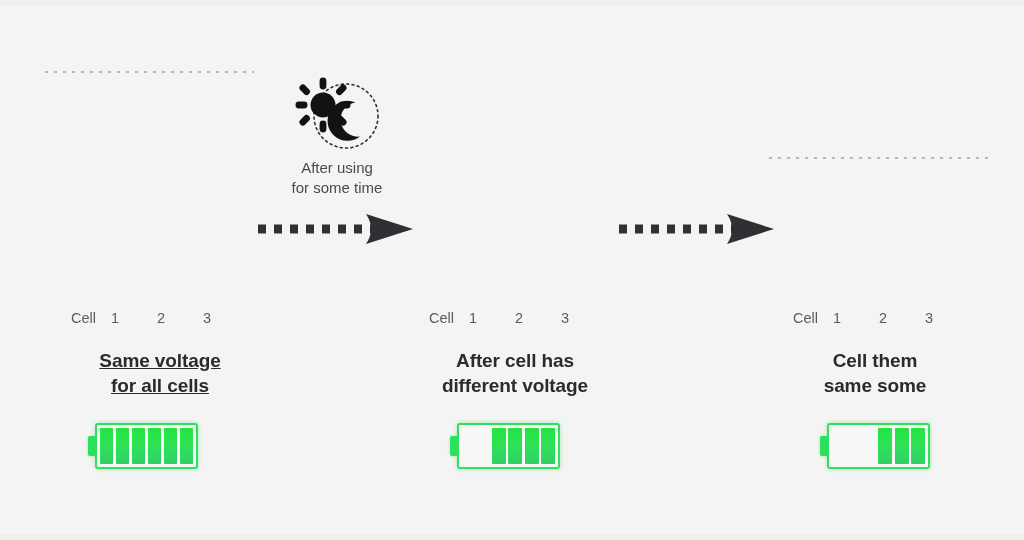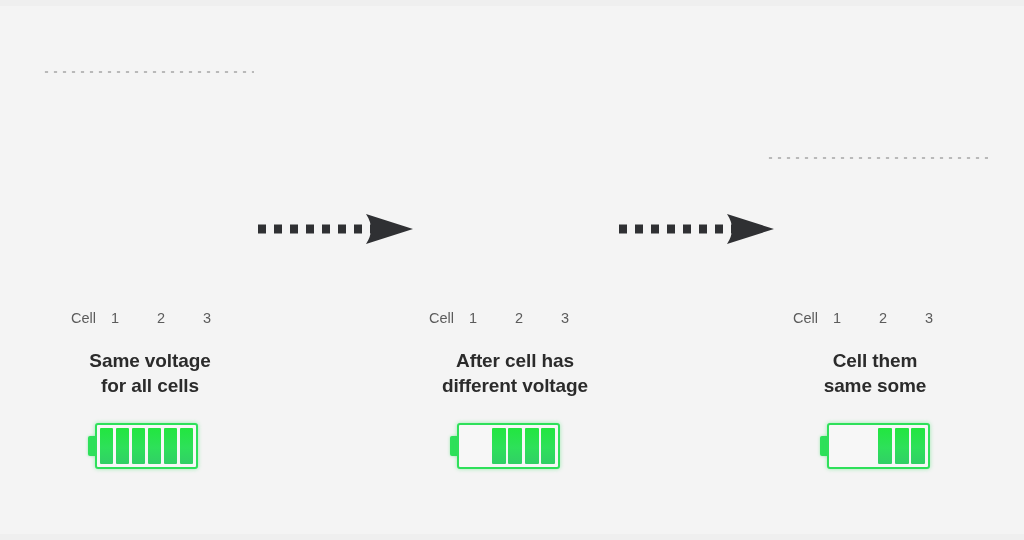--- a/index.html
+++ b/index.html
@@ -139,38 +139,65 @@
 
     <div class="guide-line" style="left:42px; top:71px; width:212px;"></div>
 
     <div class="axis-row" style="left:44px; top:310px;">
       <span class="axis-cell-word">Cell</span>
       <span class="axis-tick">1</span>
       <span class="axis-tick">2</span>
       <span class="axis-tick">3</span>
     </div>
 
-    <div class="caption" style="left:30px; top:348px; width:240px;">
+    <div class="caption" style="left:40px; top:348px; width:240px;text-decoration:underline;">
       <div>Same voltage</div>
       <div>for all cells</div>
     </div>
 
     <div class="battery battery-full" style="left:88px; top:423px;">
       <div class="battery-nub"></div>
       <div class="battery-body">
         <div class="battery-seg"></div>
         <div class="battery-seg"></div>
         <div class="battery-seg"></div>
         <div class="battery-seg"></div>
         <div class="battery-seg"></div>
         <div class="battery-seg"></div>
       </div>
     </div>
   </div>
 
+  <div class="abs" style="left:262px; top:64px; width:150px; height:180px;">
+
+    <svg class="abs" style="left:28px; top:10px;" width="96" height="78" viewBox="0 0 96 78">
+
+      <circle cx="56" cy="42" r="32" fill="none" stroke="#2f3033" stroke-width="1.6" stroke-dasharray="2 3.4" stroke-linecap="round"></circle>
+
+      <circle cx="33" cy="31" r="12.5" fill="#111214"></circle>
+
+      <g fill="#111214">
+        <rect x="29.6" y="3.5" width="6.8" height="12" rx="3.4"></rect>
+        <rect x="29.6" y="46.5" width="6.8" height="12" rx="3.4"></rect>
+        <rect x="5.5" y="27.6" width="12" height="6.8" rx="3.4"></rect>
+        <rect x="48.5" y="27.6" width="12" height="6.8" rx="3.4"></rect>
+        <rect x="11.3" y="9.8" width="6.8" height="12" rx="3.4" transform="rotate(-45 14.7 15.8)"></rect>
+        <rect x="47.9" y="9.8" width="6.8" height="12" rx="3.4" transform="rotate(45 51.3 15.8)"></rect>
+        <rect x="11.3" y="40.2" width="6.8" height="12" rx="3.4" transform="rotate(45 14.7 46.2)"></rect>
+        <rect x="47.9" y="40.2" width="6.8" height="12" rx="3.4" transform="rotate(-45 51.3 46.2)"></rect>
+      </g>
+
+      <path d="M73.5 36.5 a20 20 0 1 0 4.5 34 a16.5 16.5 0 1 1 -4.5 -34 z" fill="#111214" transform="translate(-8,-8) scale(1.0)"></path>
+    </svg>
+
+    <div class="transition-label" style="left:0; top:94px; width:150px;">
+      <div>After using</div>
+      <div>for some time</div>
+    </div>
+  </div>
 
   <div class="arrow-wrap" style="left:254px; top:213px;">
     <svg width="164" height="32" viewBox="0 0 164 32">
       <line x1="4" y1="16" x2="118" y2="16" stroke="#2f3033" stroke-width="9" stroke-dasharray="8 8" stroke-linecap="butt"></line>
       <path d="M112 1 L159 16 L112 31 Q122 16 112 1 Z" fill="#2f3033"></path>
     </svg>
   </div>
 
   <div class="chart-group">
 

